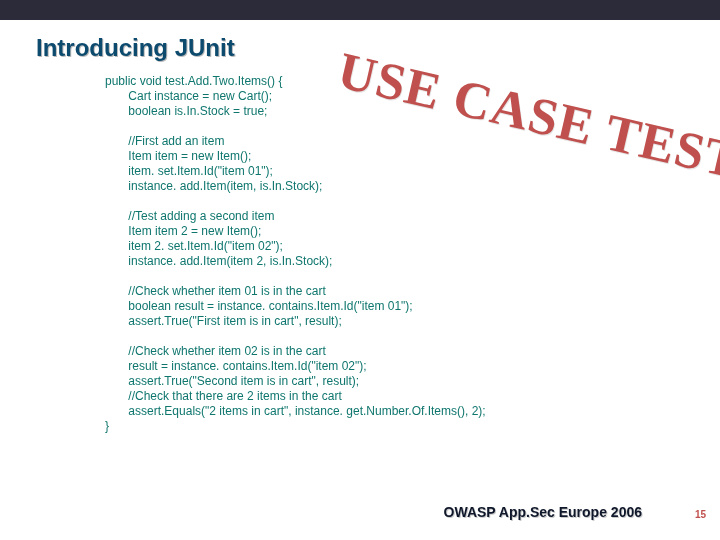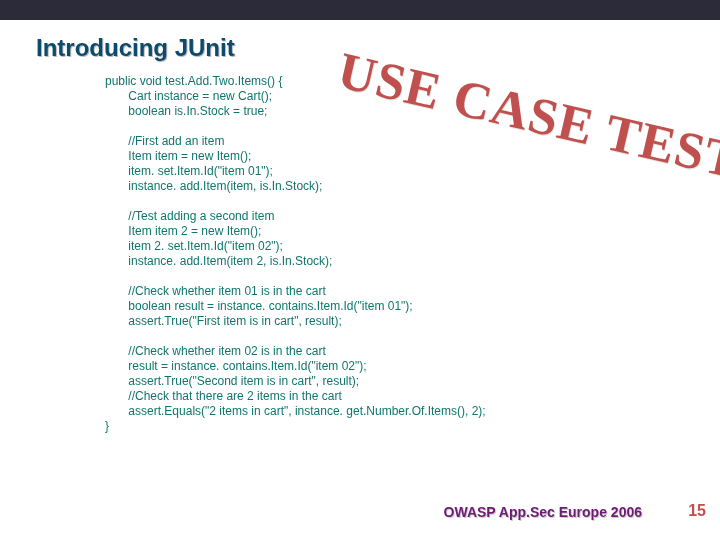--- a/index.html
+++ b/index.html
@@ -39,30 +39,30 @@
     white-space: pre;
     margin-left: 45px;
   }
   .footer {
     position: absolute;
     right: 78px;
     bottom: 20px;
     font-family: Verdana, Geneva, sans-serif;
     font-weight: bold;
     font-size: 14px;
-    color: #701a75;
+    color: #0f172a;
     text-shadow: 1px 1px 0 #ccc;
   }
   .pagenum {
     position: absolute;
     right: 14px;
     bottom: 20px;
     font-family: Verdana, Geneva, sans-serif;
     font-weight: bold;
-    font-size: 16px;
+    font-size: 10px;
     color: #c0504d;
   }
   .stamp {
     position: absolute;
     left: 334px;
     top: 86px;
     transform: rotate(13deg);
     font-family: "Cooper Black", "Arial Black", Impact, serif;
     font-weight: 900;
     font-size: 52px;

